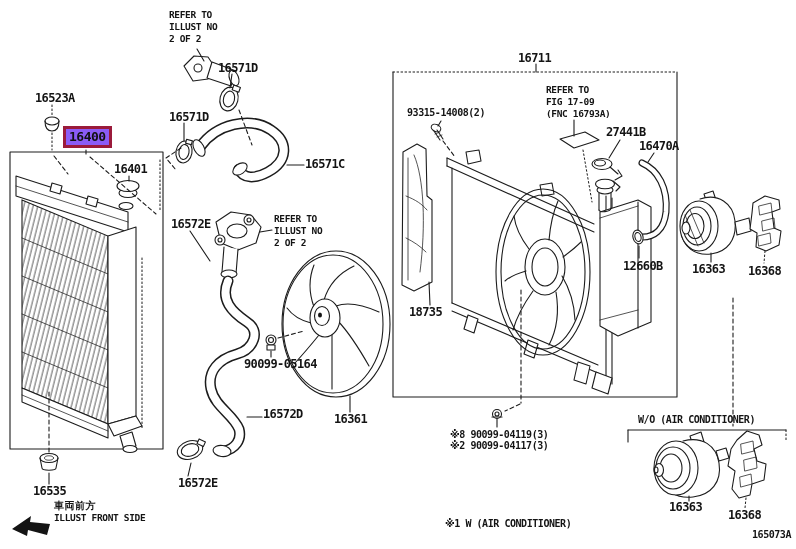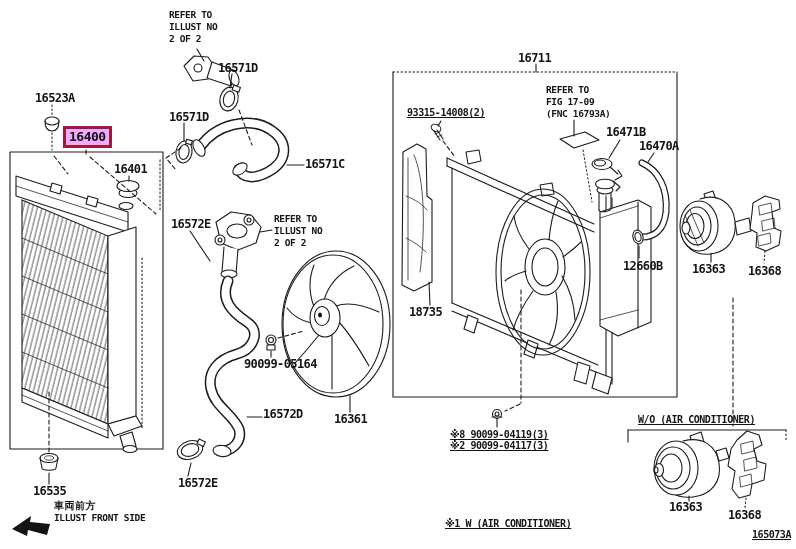--- a/index.html
+++ b/index.html
@@ -11,24 +11,24 @@
   .thin{stroke-width:0.75;}
   .dash{stroke-dasharray:4 3;}
   .dot{stroke-dasharray:1.6 2.4;stroke-width:1;}
   .tube{fill:none;stroke:var(--line,#1c1c1c);stroke-width:11;stroke-linecap:round;}
   .tubein{fill:none;stroke:#fff;stroke-width:8;stroke-linecap:round;}
   .tube2{fill:none;stroke:var(--line,#1c1c1c);stroke-width:7;stroke-linecap:round;}
   .tube2in{fill:none;stroke:#fff;stroke-width:4.6;stroke-linecap:round;}
   .fillk{fill:#141414;stroke:none;}
   .lbl{position:absolute;font-weight:700;font-size:12px;letter-spacing:-0.6px;color:#141414;
        white-space:pre-line;line-height:13px;}
-  .med{font-size:10px;letter-spacing:-0.45px;text-decoration:underline;}
+  .med{font-size:10px;letter-spacing:-0.45px;}
   .sm{font-size:9.5px;letter-spacing:-0.35px;line-height:12px;}
   .jp{font-size:10px;letter-spacing:0.5px;font-family:Liberation Mono, monospace;}
-  .hl{position:absolute;left:63px;top:126px;border:3px solid var(--accent,#9b1b3b);background:#f0abfc;
+  .hl{position:absolute;left:63px;top:126px;border:3px solid var(--accent,#9b1b3b);background:#8b5cf6;
       padding:0 3px;font-weight:700;font-size:13px;line-height:16px;letter-spacing:-0.5px;color:#111;}
 </style>
 </head>
 <body>
 
 <div class="canvas">
 
 <svg width="796" height="549" viewBox="0 0 796 549">
   <defs>
     <pattern id="hatch" width="4.5" height="4.5" patternUnits="userSpaceOnUse" patternTransform="rotate(14)">
@@ -309,21 +309,21 @@
 <div class="lbl" style="left:33px;top:485px">16535</div>
 <div class="lbl" style="left:178px;top:477px">16572E</div>
 <div class="lbl jp" style="left:54px;top:500px">車両前方</div>
 <div class="lbl sm" style="left:54px;top:512px">ILLUST FRONT SIDE</div>
 
 <div class="lbl" style="left:518px;top:52px">16711</div>
 <div class="lbl med" style="left:407px;top:106px">93315-14008(2)</div>
 <div class="lbl sm" style="left:546px;top:84px">REFER TO
 FIG 17-09
 (FNC 16793A)</div>
-<div class="lbl" style="left:606px;top:126px">16471B</div>
+<div class="lbl" style="left:606px;top:126px">27441B</div>
 <div class="lbl" style="left:639px;top:140px">16470A</div>
 <div class="lbl" style="left:409px;top:306px">18735</div>
 <div class="lbl" style="left:623px;top:260px">12660B</div>
 <div class="lbl" style="left:692px;top:263px">16363</div>
 <div class="lbl" style="left:748px;top:265px">16368</div>
 
 <div class="lbl med" style="left:450px;top:428px">※8 90099-04119(3)</div>
 <div class="lbl med" style="left:450px;top:439px">※2 90099-04117(3)</div>
 <div class="lbl med" style="left:638px;top:413px">W/O (AIR CONDITIONER)</div>
 <div class="lbl" style="left:669px;top:501px">16363</div>

